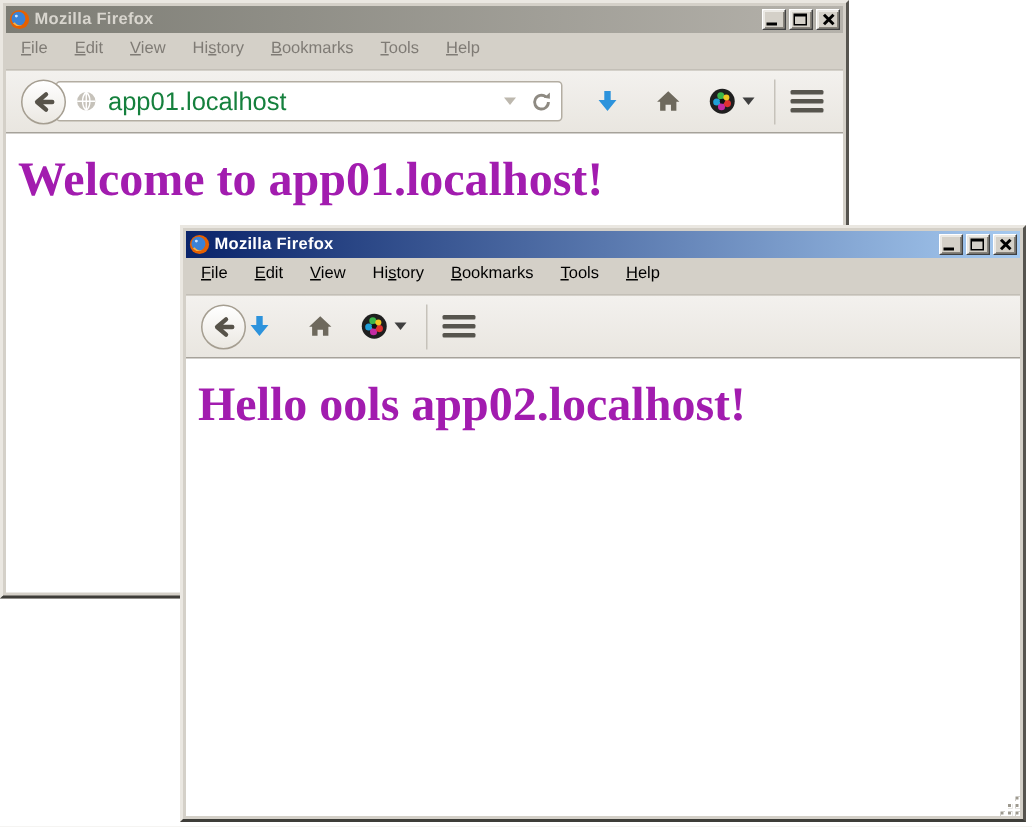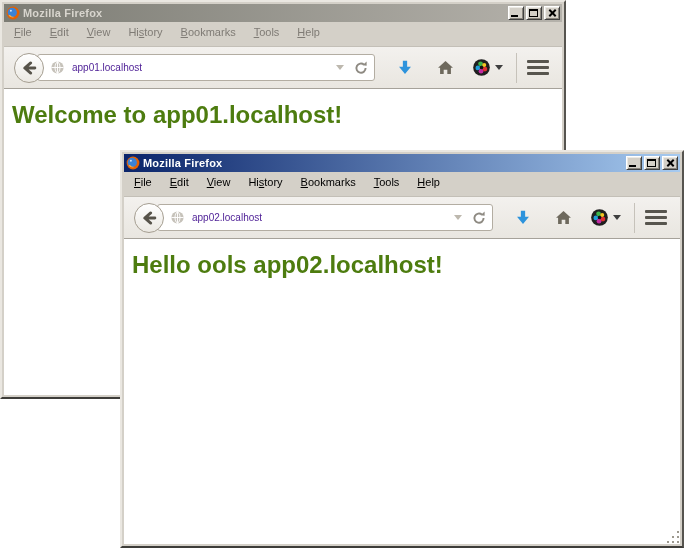--- a/index.html
+++ b/index.html
@@ -83,43 +83,43 @@
     border:1px solid #a59e91;
     display:flex; align-items:center; justify-content:center;
     margin-right:-7px; position:relative; z-index:2; cursor:pointer;
   }
   .urlbar{
     flex:1 1 auto; height:27px; background:#fff;
     border:1px solid #b3ada2; border-radius:3px;
     display:flex; align-items:center; padding:0 5px 0 12px;
     margin-right:14px; min-width:0;
   }
-  .url-text{font-size:10px; color:#4c1d95; margin-left:7px; white-space:nowrap; overflow:hidden;text-align:right;}
+  .url-text{font-size:17px; color:#15803d; margin-left:7px; white-space:nowrap; overflow:hidden;text-align:right;}
   .chev{margin-left:auto; width:0; height:0; border-left:4px solid transparent;
     border-right:4px solid transparent; border-top:5px solid #bdb8ae; cursor:pointer;}
   .reloadbtn{margin-left:9px; width:16px; height:16px; cursor:pointer; flex:0 0 16px;}
   .tbtn{height:32px; display:flex; align-items:center; justify-content:center;
     cursor:pointer; flex:0 0 auto;}
   .dl{width:32px;}
   .home{width:32px; margin-left:8px;}
   .addon{width:40px; margin-left:6px; gap:4px;}
   .caret{width:0;height:0;border-left:4px solid transparent;border-right:4px solid transparent;
     border-top:5px solid #3f3f3f;}
   .sep{width:1px; height:30px; background:#c6c2ba; margin:0 7px 0 9px; flex:0 0 1px;}
   .hamb{width:28px; display:flex; flex-direction:column; gap:3px; align-items:center;}
   .hamb i{display:block; width:22px; height:3px; background:#57554e; border-radius:1px;}
 
   
   .content{
     flex:1 1 auto; background:#ffffff; overflow:hidden;
     border-top:1px solid #a6a29a; position:relative;
   }
   .content h1{
-    font-family:Liberation Sans, sans-serif; font-weight:bold;
-    font-size:24px; color:#4d7c0f; margin:12px 0 0 0; padding:0 8px; white-space:nowrap;
+    font-family:Liberation Serif, serif; font-weight:bold;
+    font-size:32px; color:#a21caf; margin:12px 0 0 0; padding:0 8px; white-space:nowrap;
   }
   .grip{position:absolute; right:1px; bottom:1px; width:13px; height:13px; cursor:nwse-resize;}
   .grip i{position:absolute; width:3px; height:3px; background:#9d998f;
     box-shadow:-1px -1px 0 #ffffff inset;}
   .grip i:nth-child(1){right:1px; bottom:1px;}
   .grip i:nth-child(2){right:6px; bottom:1px;}
   .grip i:nth-child(3){right:11px; bottom:1px;}
   .grip i:nth-child(4){right:1px; bottom:6px;}
   .grip i:nth-child(5){right:6px; bottom:6px;}
   .grip i:nth-child(6){right:1px; bottom:11px;}
@@ -251,32 +251,20 @@
       <span class="menu-item"><span></span><span class="mn">T</span><span>ools</span></span>
       <span class="menu-item"><span></span><span class="mn">H</span><span>elp</span></span>
     </div>
 
     <div class="toolbar">
       <div class="backbtn">
         <svg viewBox="0 0 16 16" width="18" height="18">
           <path d="M9.5 3.5 L4.2 8 L9.5 12.5 M4.6 8 H13.2" fill="none" stroke="#57534a" stroke-width="2.6" stroke-linecap="round" stroke-linejoin="round"></path>
         </svg>
       </div>
-      <div class="urlbar">
-        <svg viewBox="0 0 16 16" width="15" height="15">
-          <circle cx="8" cy="8" r="6.5" fill="#c6c2ba"></circle>
-          <path d="M1.5 8 H14.5 M8 1.5 V14.5 M8 1.5 C11.5 4.5 11.5 11.5 8 14.5 M8 1.5 C4.5 4.5 4.5 11.5 8 14.5" fill="none" stroke="#ffffff" stroke-width="1"></path>
-        </svg>
-        <span class="url-text">app02.localhost</span>
-        <span class="chev"></span>
-        <svg class="reloadbtn" viewBox="0 0 16 16">
-          <path d="M12.6 8 a4.6 4.6 0 1 1 -1.6 -3.4" fill="none" stroke="#8e8a82" stroke-width="1.9"></path>
-          <path d="M13.6 1.6 L13.6 5.8 L9.6 5.2 Z" fill="#8e8a82"></path>
-        </svg>
-      </div>
       <div class="tbtn dl">
         <svg viewBox="0 0 16 16" width="18" height="18">
           <path d="M6.1 1.5 h3.8 v5.3 h3.4 L8 13.4 L2.7 6.8 h3.4 Z" fill="var(--download-arrow-blue)"></path>
         </svg>
       </div>
       <div class="tbtn home">
         <svg viewBox="0 0 16 16" width="17" height="17">
           <path d="M8 1.8 L15 8.3 H13.1 V14 H9.7 V10.2 H6.3 V14 H2.9 V8.3 H1 Z" fill="#6e695d"></path>
         </svg>
       </div>

